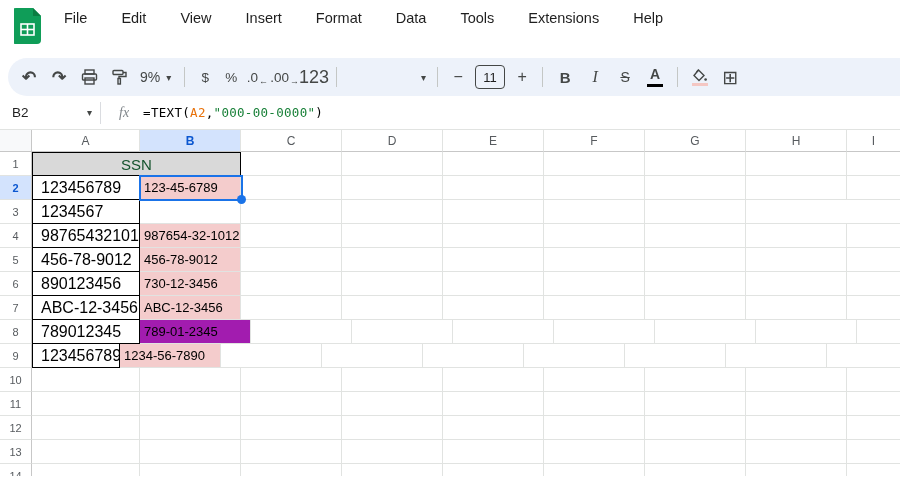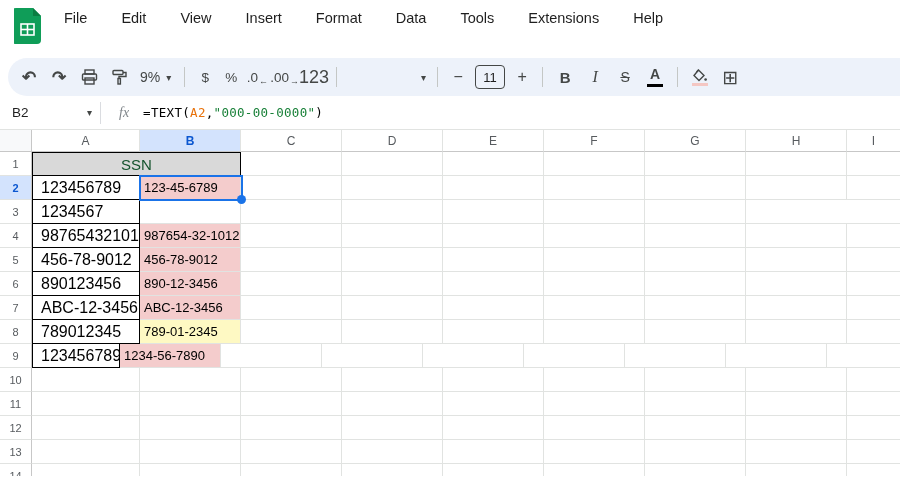--- a/index.html
+++ b/index.html
@@ -248,21 +248,21 @@
       <div class="cell" style="width: 101px;"></div>
       <div class="cell" style="width: 101px;"></div>
       <div class="cell" style="width: 101px;"></div>
       <div class="cell" style="width: 101px;"></div>
       <div class="cell" style="width: 101px;"></div>
       <div class="cell last"></div>
     </div>
     <div class="grid-row">
       <div class="rh">6</div>
       <div class="cell a-data" style="width: 108px;">890123456</div>
-      <div class="cell b-data" style="width: 101px; background: rgb(244, 204, 204);">890-12-3456</div>
+      <div class="cell b-data" style="width: 101px; background: rgb(244, 204, 204);">730-12-3456</div>
       <div class="cell" style="width: 101px;"></div>
       <div class="cell" style="width: 101px;"></div>
       <div class="cell" style="width: 101px;"></div>
       <div class="cell" style="width: 101px;"></div>
       <div class="cell" style="width: 101px;"></div>
       <div class="cell" style="width: 101px;"></div>
       <div class="cell last"></div>
     </div>
     <div class="grid-row">
       <div class="rh">7</div>
@@ -272,21 +272,21 @@
       <div class="cell" style="width: 101px;"></div>
       <div class="cell" style="width: 101px;"></div>
       <div class="cell" style="width: 101px;"></div>
       <div class="cell" style="width: 101px;"></div>
       <div class="cell" style="width: 101px;"></div>
       <div class="cell last"></div>
     </div>
     <div class="grid-row">
       <div class="rh">8</div>
       <div class="cell a-data" style="width: 108px;">789012345</div>
-      <div class="cell b-data" style="width: 101px; background: #fef9c3;">789-01-2345</div>
+      <div class="cell b-data" style="width: 111px; background: #a21caf;">789-01-2345</div>
       <div class="cell" style="width: 101px;"></div>
       <div class="cell" style="width: 101px;"></div>
       <div class="cell" style="width: 101px;"></div>
       <div class="cell" style="width: 101px;"></div>
       <div class="cell" style="width: 101px;"></div>
       <div class="cell" style="width: 101px;"></div>
       <div class="cell last"></div>
     </div>
     <div class="grid-row">
       <div class="rh">9</div>

